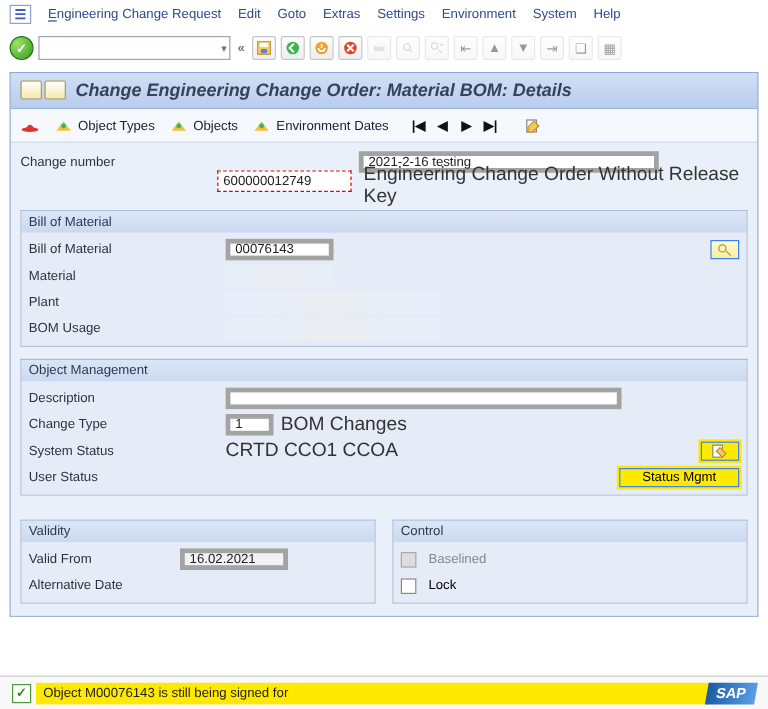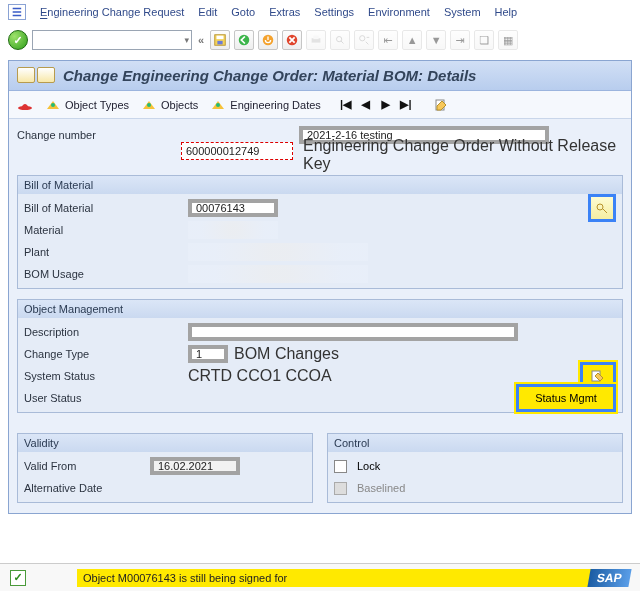--- a/index.html
+++ b/index.html
@@ -49,29 +49,29 @@
   .group { border: 1px solid #a9bbd8; margin-top: 10px; }
   .group-h { background: linear-gradient(#dbe6f7,#cad9f0); padding: 3px 6px; color: #2a3a52; }
   .group-b { background: #e5ecf7; padding: 4px 6px; display: flex; flex-direction: column; gap: 2px; }
 
   .two-col { display: flex; gap: 14px; margin-top: 10px; }
   .two-col .group { flex: 1; }
 
   .chk { width: 13px; height: 13px; border: 1px solid #888; background: #fff; display: inline-block; margin-right: 4px; }
   .chk.dis { background: #ddd; border-color: #aaa; }
 
-  .btn { border: 3px solid #3b82f6; background: linear-gradient(#fefcd2,#f5eea2); padding: 2px 8px; height: 28px; display: inline-flex; align-items: center; gap: 4px; }
+  .btn { border: 1px solid #3b82f6; background: linear-gradient(#fefcd2,#f5eea2); padding: 2px 8px; height: 16px; display: inline-flex; align-items: center; gap: 4px; }
 
   
   .hl { background: #ffe900; box-shadow: 0 0 0 2px #ffe900; }
 
   
   .statusbar { position: absolute; left: 0; right: 0; bottom: 0; display: flex; align-items: center; padding: 4px 10px; border-top: 1px solid #ccc; background: #f8f8f8; height: 28px; }
   .statusbar .ok { width: 16px; height: 16px; border: 1px solid #4a9a3a; background: #fff; color: #2c8a1d; display: flex; align-items: center; justify-content: center; font-weight: bold; margin-right: 6px; }
-  .statusbar .msg { flex: 1; color: #222; margin-left: 47px; }
+  .statusbar .msg { flex: 1; color: #222; }
   .sap-end { background: linear-gradient(90deg,#1b5ca3,#5a9ee8); color: #fff; font-weight: bold; padding: 2px 8px; font-size: 12px; transform: skewX(-10deg); }
   .smudge { background: radial-gradient(circle,#eee 10%, #eaf0fa 70%); opacity: .6; }
 </style>
 </head>
 <body>
 
 <div class="menubar">
   <div class="sap-logo">☰</div>
   <span><span class="u">E</span>ngineering Change Request</span>
   <span>Edit</span>
@@ -169,21 +169,21 @@
           <polygon points="2,10 8,2 14,10" fill="#f6c23a"></polygon>
           <circle cx="8" cy="6" r="2" fill="#2b7"></circle>
         </svg>
         <span class="lbl">Objects</span>
       </div>
     <div class="grp">
         <svg class="ic" viewBox="0 0 16 12">
           <polygon points="2,10 8,2 14,10" fill="#f6c23a"></polygon>
           <circle cx="8" cy="6" r="2" fill="#2b7"></circle>
         </svg>
-        <span class="lbl">Engineering Dates</span>
+        <span class="lbl">Environment Dates</span>
       </div>
     <div class="navbtns">
       <div class="nb">|◀</div>
       <div class="nb">◀</div>
       <div class="nb">▶</div>
       <div class="nb">▶|</div>
     </div>
     <div class="grp" style="margin-left:8px">
         <svg class="ic" viewBox="0 0 14 14">
           <rect x="2" y="2" width="8" height="10" fill="#fff" stroke="#888"></rect>
@@ -273,26 +273,26 @@
           </div>
           <div class="row">
             <div class="fld-lbl" style="width:120px">Alternative Date</div>
           </div>
         </div>
       </div>
       <div class="group">
         <div class="group-h">Control</div>
         <div class="group-b">
           <div class="row">
+            <span class="chk dis"></span>
+            <span style="color:#888">Baselined</span>
+          </div>
+          <div class="row">
             <span class="chk"></span>
             <span>Lock</span>
-          </div>
-          <div class="row">
-            <span class="chk dis"></span>
-            <span style="color:#888">Baselined</span>
           </div>
         </div>
       </div>
     </div>
 
   </div>
 </div>
 
 <div class="statusbar">
   <div class="ok">✓</div>

